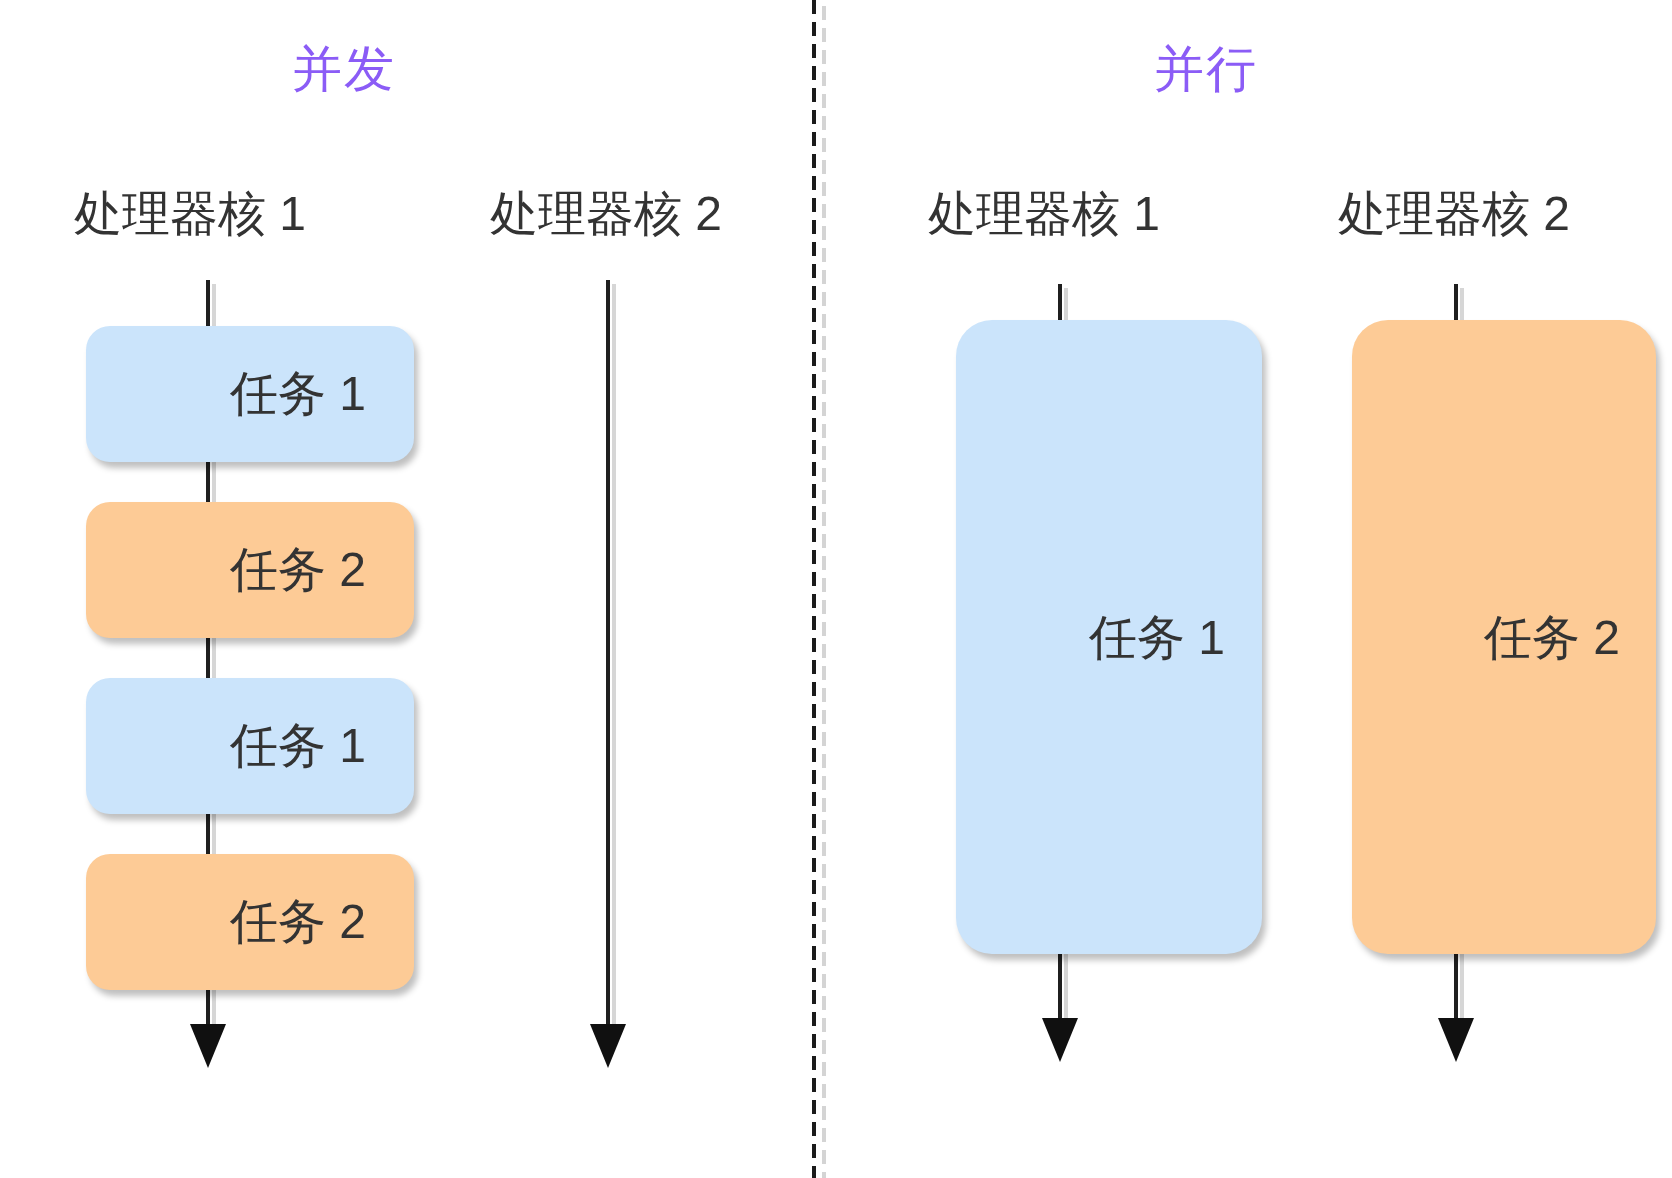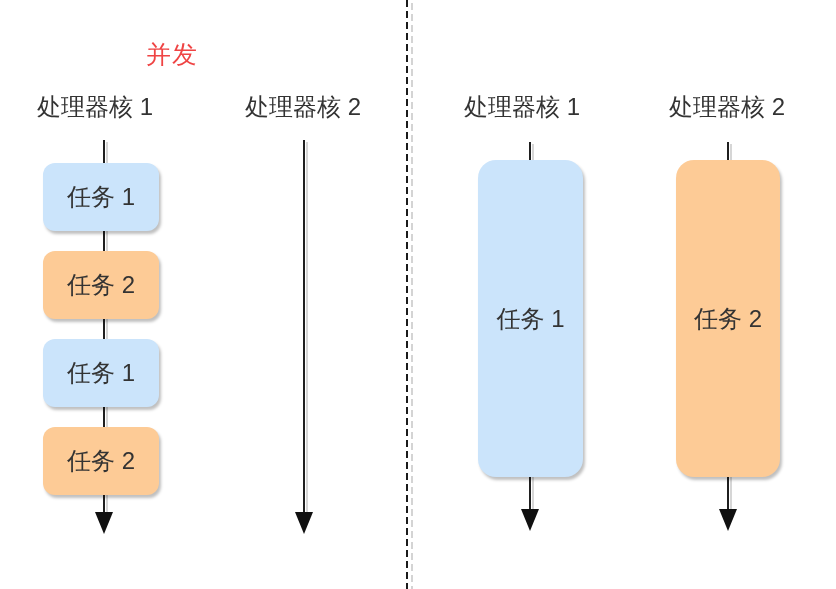--- a/index.html
+++ b/index.html
@@ -2,39 +2,40 @@
 <html><head>
 <meta charset="utf-8">
 <style>
   html,body{margin:0;padding:0;background:#fff;}
   #canvas{
     position:relative;width:836px;height:589px;background:#ffffff;overflow:hidden;
     font-family:"Liberation Sans","DejaVu Sans",sans-serif;color:#333333;
   }
   .title{
     position:absolute;top:18px;width:160px;text-align:center;
-    font-size:25px;color:#ef4444;letter-spacing:1px;margin-top:20px;
+    font-size:25px;color:#8b5cf6;letter-spacing:1px;
   }
   .core-header{
     position:absolute;top:91px;width:200px;text-align:center;
     font-size:24px;color:#333333;
   }
   .vline{
     position:absolute;width:2px;background:#1f1f1f;z-index:1;
     box-shadow:3px 2px 0 rgba(0,0,0,0.16);
   }
   .arrowhead{
     position:absolute;width:0;height:0;z-index:1;
     border-left:9px solid transparent;border-right:9px solid transparent;
     border-top:22px solid #101010;
   }
   .task-box{
     position:absolute;display:flex;align-items:center;justify-content:center;
     font-size:24px;color:#333333;z-index:2;
     box-shadow:2px 3px 3px rgba(0,0,0,0.25);
+    padding-left:48px;
   }
   .task-small{left:43px;width:116px;height:68px;border-radius:12px;}
   .task-tall{top:160px;width:105px;height:317px;border-radius:18px;}
   .divider{position:absolute;top:0;width:2px;height:589px;z-index:0;
     background:repeating-linear-gradient(to bottom,#1b1b1b 0 7px,transparent 7px 11px);}
   .divider-shadow{position:absolute;top:3px;width:2px;height:586px;z-index:0;
     background:repeating-linear-gradient(to bottom,#d4d4d4 0 7px,transparent 7px 11px);}
   .watermark{
     position:absolute;right:14px;top:555px;font-size:17px;color:#aeb1b6;
     text-shadow:1px 1px 0 rgba(255,255,255,0.9);letter-spacing:0.5px;z-index:3;
@@ -42,20 +43,21 @@
 </style>
 </head>
 <body>
 
 <div id="canvas">
 
   <div class="divider" style="left:406px"></div>
   <div class="divider-shadow" style="left:411px"></div>
 
   <div class="title" style="left:92px">并发</div>
+  <div class="title" style="left:523px">并行</div>
 
   <div class="core-header" style="left:-5px">处理器核 1</div>
   <div class="core-header" style="left:203px">处理器核 2</div>
   <div class="core-header" style="left:422px">处理器核 1</div>
   <div class="core-header" style="left:627px">处理器核 2</div>
 
   <div class="vline" style="left:103px;top:140px;height:376px"></div>
   <div class="arrowhead" style="left:95px;top:512px"></div>
 
   <div class="vline" style="left:303px;top:140px;height:376px"></div>

